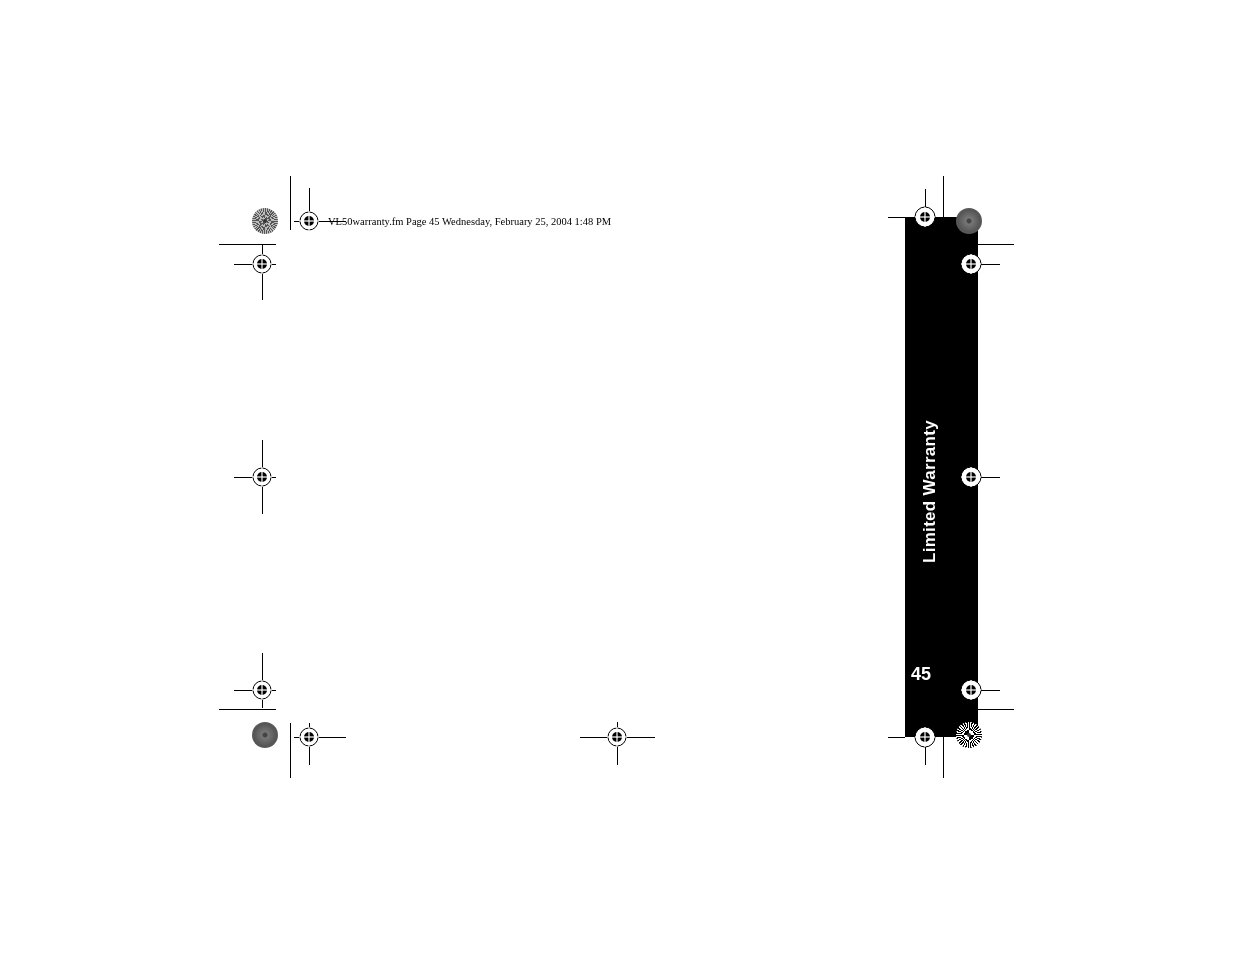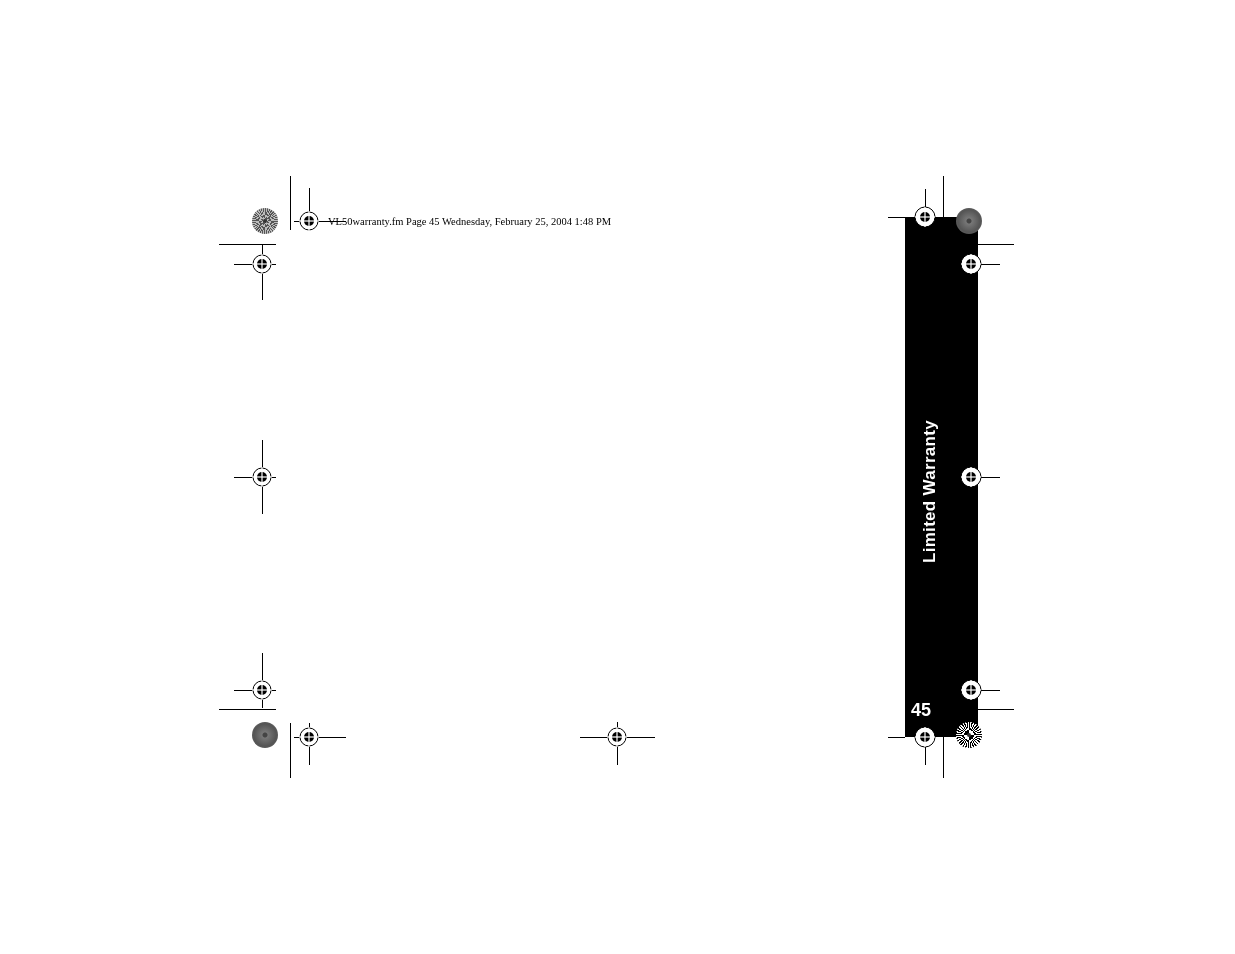--- a/index.html
+++ b/index.html
@@ -2,21 +2,21 @@
 <html><head>
 <meta charset="utf-8">
 <style>
   html, body { margin:0; padding:0; }
   body { width:1235px; height:954px; background:#ffffff; position:relative; overflow:hidden; font-family:"Liberation Serif", serif; }
   .hline { position:absolute; height:1px; background:#000; }
   .vline { position:absolute; width:1px; background:#000; }
   .header-text { position:absolute; left:328px; top:216px; font-size:10.5px; color:#000; white-space:nowrap; font-family:"Liberation Serif", serif; }
   .tab { position:absolute; left:905px; top:217px; width:73px; height:520px; background:#000; }
   .tab-title { position:absolute; left:920px; top:563px; transform-origin:0 0; transform:rotate(-90deg); color:#fff; font-family:"Liberation Sans", sans-serif; font-weight:bold; font-size:17px; white-space:nowrap; letter-spacing:0.3px; }
-  .page-num { position:absolute; left:911px; top:700px; color:#fff; font-family:"Liberation Sans", sans-serif; font-weight:bold; font-size:18px; }
+  .page-num { position:absolute; left:911px; top:664px; color:#fff; font-family:"Liberation Sans", sans-serif; font-weight:bold; font-size:18px; }
   .reg { position:absolute; width:22px; height:22px; margin-left:-11px; margin-top:-11px; }
   .star { position:absolute; width:26px; height:26px; margin-left:-13px; margin-top:-13px; border-radius:50%; }
   .star.dark { background:radial-gradient(circle, #444 0 2px, #777 3px, #555 60%, #666 100%); }
   .star.light { background:repeating-conic-gradient(#000 0deg 6deg, #fff 6deg 12deg); }
   .star.light::after { content:""; position:absolute; left:50%; top:50%; width:4px; height:4px; margin:-2px 0 0 -2px; background:#333; border-radius:50%; }
 </style>
 </head>
 <body>
 
 <div class="header-text">VL50warranty.fm  Page 45  Wednesday, February 25, 2004  1:48 PM</div>

